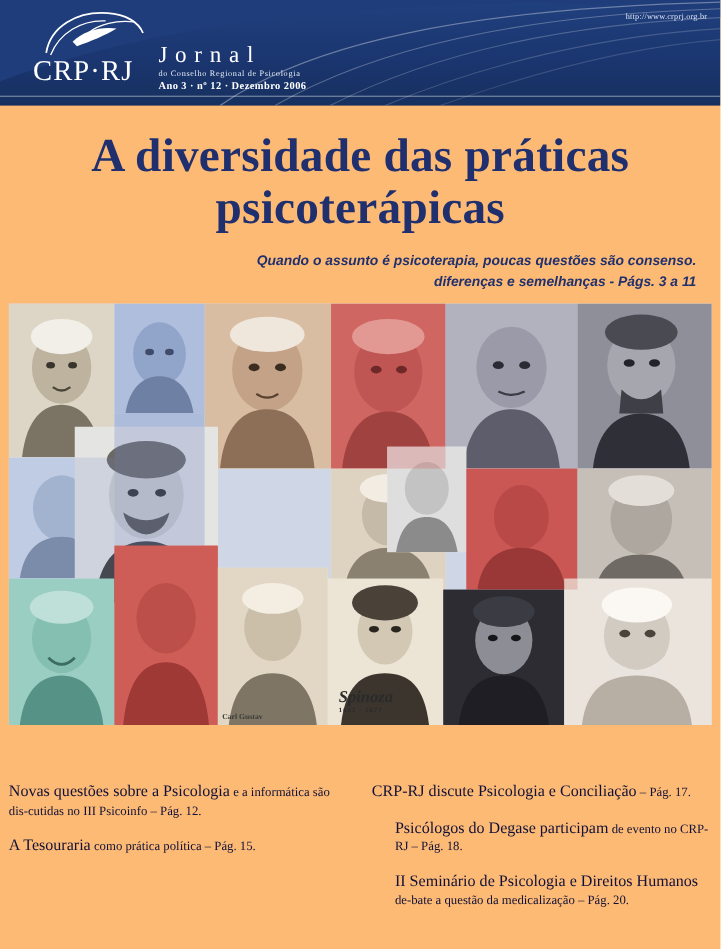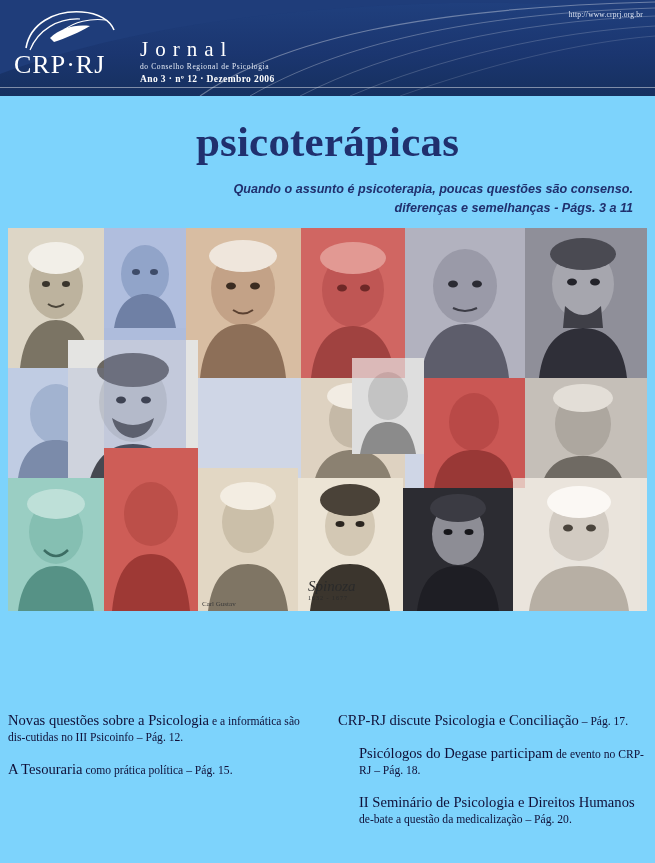--- a/index.html
+++ b/index.html
@@ -11,44 +11,43 @@
     width: 655px;
     height: 863px;
     overflow: hidden;
     font-family: "Liberation Serif", serif;
     color: #1b1b4b;
   }
   .page {
     position: relative;
     width: 655px;
     height: 863px;
-    background: #7dd3fc;
+    background: #fdba74;
   }
 
   
   .masthead {
     position: relative;
     width: 655px;
     height: 96px;
     background: #1f3d7a;
     background: linear-gradient(180deg, #20407e 0%, #1b3670 55%, #16305f 100%);
     overflow: hidden;
   }
   .masthead .swoosh {
     position: absolute;
     left: 0; top: 0;
     width: 655px; height: 96px;
   }
   .masthead-inner {
     position: absolute;
-    left: 8px;
+    left: 24px;
     top: 6px;
     display: flex;
     align-items: flex-end;
-    gap: 12px;
   }
   .logo-block {
     position: relative;
     width: 120px;
     height: 84px;
     color: #ffffff;
   }
   .logo-mark {
     position: absolute;
     left: 12px;
@@ -139,20 +138,21 @@
     margin: 10px 8px 0 8px;
     width: 639px;
     height: 383px;
     overflow: hidden;
     background: #cfd6e6;
   }
   .tile {
     position: absolute;
     overflow: hidden;
     background: #b9c2d6;
+    font-weight: bold;
   }
   .tile .face {
     position: absolute;
     left: 0; top: 0;
     width: 100%; height: 100%;
   }
   .cap {
     position: absolute;
     bottom: 3px;
     left: 4px;
@@ -240,20 +240,21 @@
         <div class="jornal-word">Jornal</div>
         <div class="jornal-sub">do Conselho Regional de Psicologia</div>
         <div class="jornal-issue">Ano 3 · nº 12 · Dezembro 2006</div>
       </div>
     </div>
 
     <div class="masthead-rule"></div>
   </div>
 
   <div class="headline">
+    <span class="l1">A diversidade das práticas</span>
     <span class="l2">psicoterápicas</span>
   </div>
 
   <div class="deck">
     <span class="deck-line">Quando o assunto é psicoterapia, poucas questões  são consenso.</span>
     <span class="deck-line">diferenças e semelhanças - Págs. 3 a 11</span>
   </div>
 
   <div class="collage">
 

